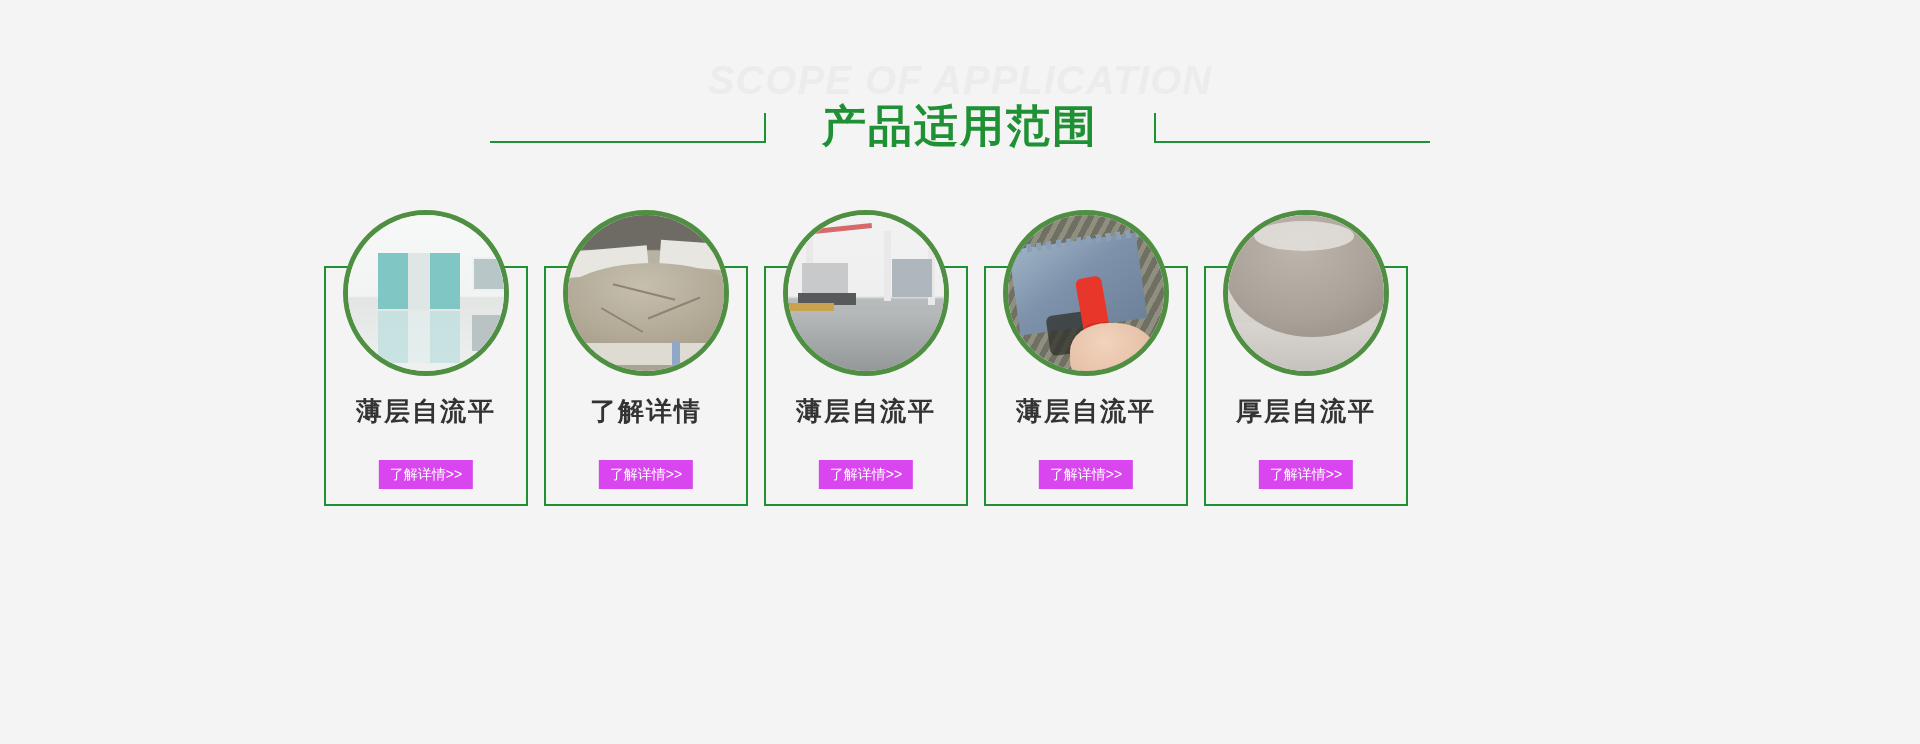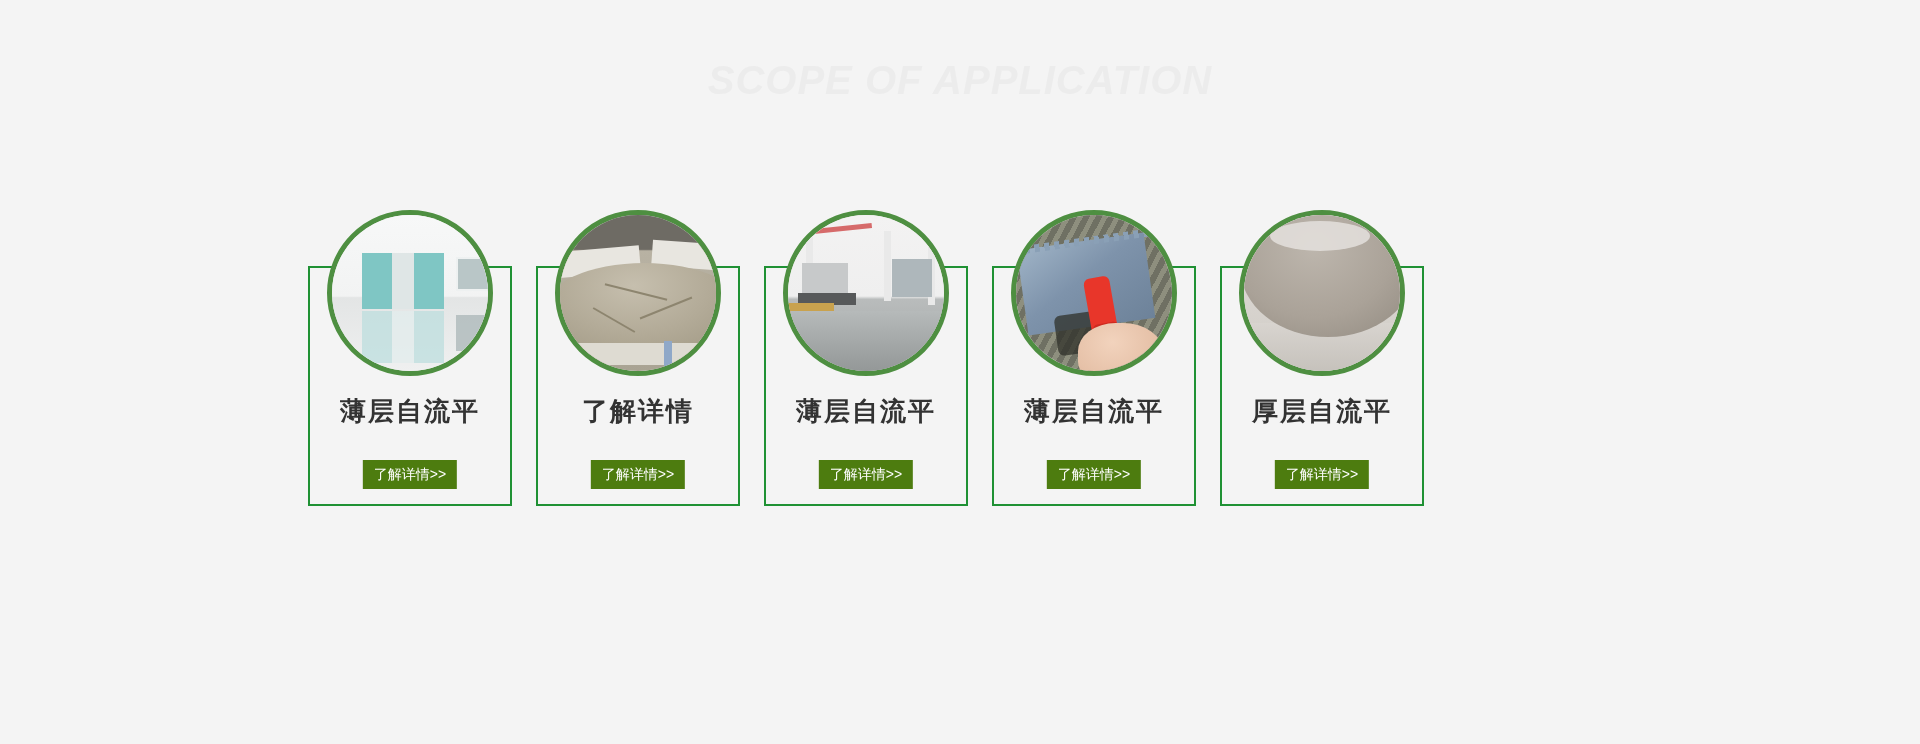--- a/index.html
+++ b/index.html
@@ -73,21 +73,21 @@
   .deco-right .vtick{ left:0; }
 
   
   .cards{
     position:absolute;
     left:0; top:210px;
     width:1732px;
     display:flex;
     justify-content:center;
     align-items:flex-start;
-    gap:24px;
+    gap:16px;
   }
   .card{
     position:relative;
     width:204px;
     height:300px;
   }
   
   .frame{
     position:absolute;
     left:0;
@@ -151,21 +151,21 @@
     letter-spacing:2px;
     line-height:1;
     white-space:nowrap;
     z-index:3;
   }
   .card-btn{
     position:absolute;
     left:50%;
     transform:translateX(-50%);
     top:250px;
-    background:#4d7c0f;
+    background:#d946ef;
     color:#ffffff;
     font-size:14px;
     line-height:1;
     padding:7px 11px 8px 11px;
     white-space:nowrap;
     letter-spacing:0px;
     z-index:3;
     cursor:pointer;
     border:none;
     font-family:"Liberation Sans","DejaVu Sans",sans-serif;
@@ -230,20 +230,31 @@
       background:radial-gradient(ellipse at 42% 36%, #bdb6ad 0%, #aaa298 55%, #8f887e 100%); border-radius:0 0 52% 52%; }
   .art-more .hl{ position:absolute; left:26px; top:6px; width:100px; height:30px; background:#e4e1dd; opacity:.85; border-radius:50%; }
   .art-more .base{ position:absolute; left:0; top:108px; width:166px; height:58px; background:linear-gradient(#d8d4cf,#c2beb8); }
 </style>
 </head>
 <body>
 
 <div class="header">
   <div class="watermark">SCOPE OF APPLICATION</div>
 
+  <div class="title-row">
+    <span class="deco deco-left">
+      <span class="hline"></span>
+      <span class="vtick"></span>
+    </span>
+    <h2 class="title-text">产品适用范围</h2>
+    <span class="deco deco-right">
+      <span class="hline"></span>
+      <span class="vtick"></span>
+    </span>
+  </div>
 </div>
 
 <div class="cards">
 
   <div class="card">
     <div class="frame">
       <span class="f-top-l"></span>
         <span class="f-top-r"></span>
       <span class="f-left"></span>
         <span class="f-right"></span>

